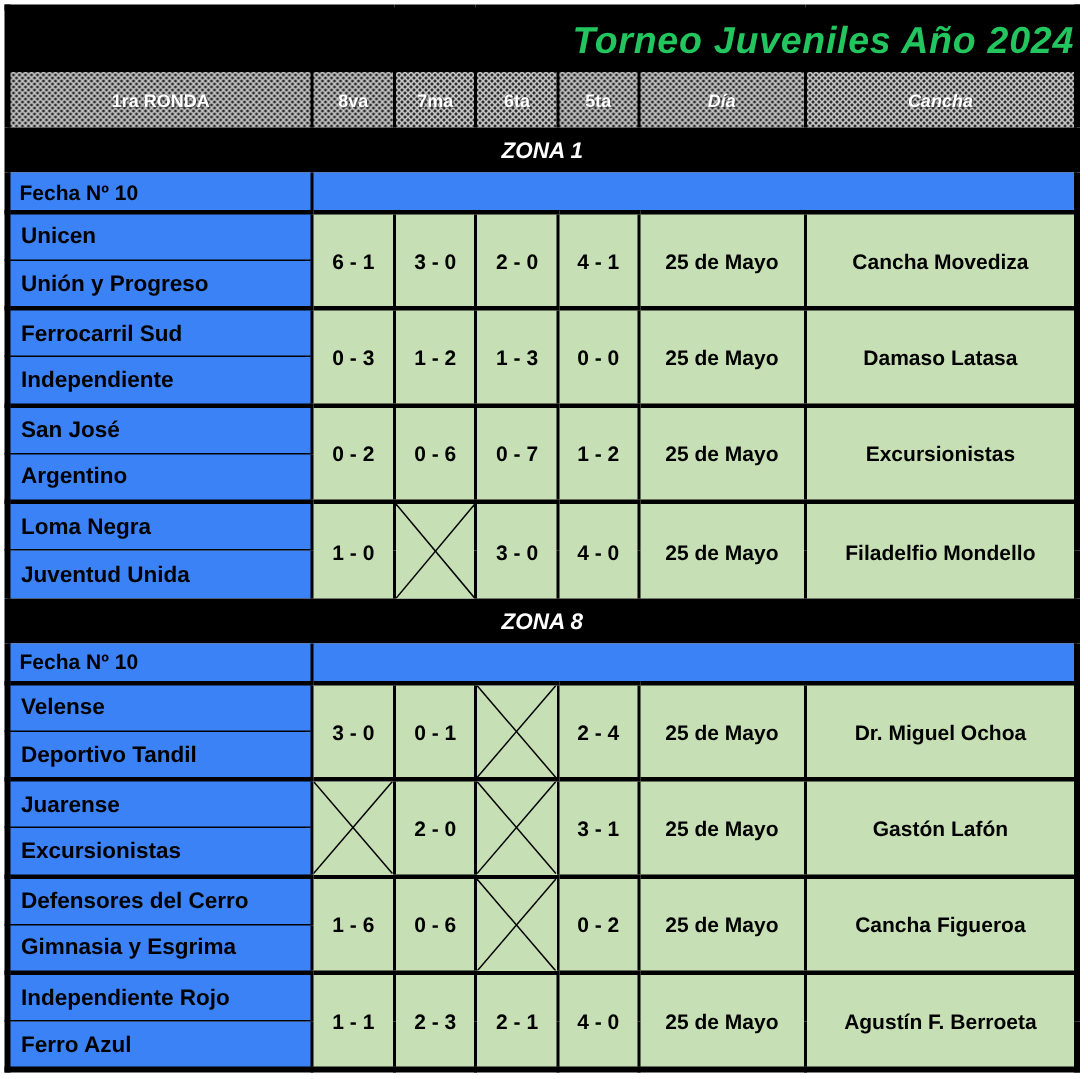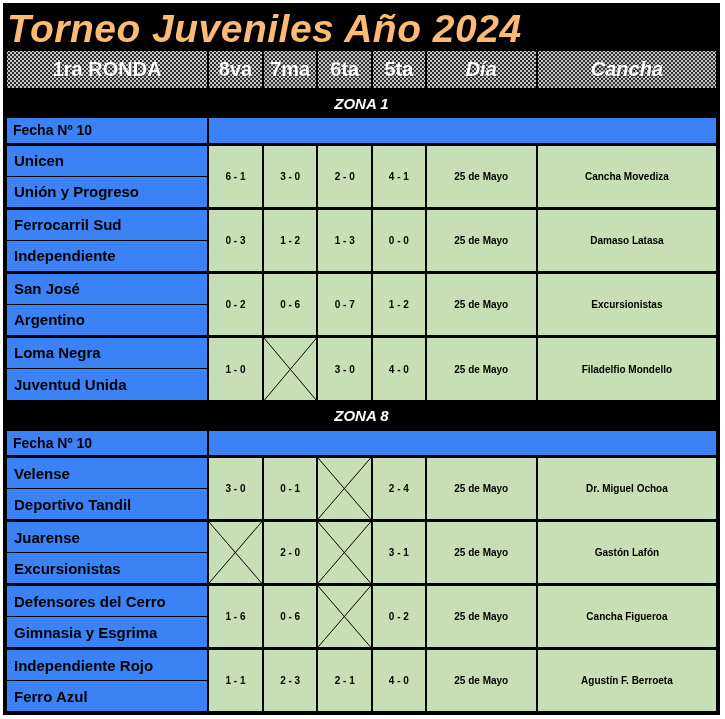--- a/index.html
+++ b/index.html
@@ -11,36 +11,36 @@
   table{
     border-collapse:collapse;
     width:717px;height:712px;
     table-layout:fixed;
     border:4px solid #000;
   }
   td,th{padding:0;margin:0;vertical-align:middle;box-sizing:border-box;}
 
   
   .title-row th{
-    background:#000;color:#fdba74;
+    background:#000;color:#22c55e;
     font-style:italic;font-weight:bold;
-    font-size:39px;height:43px;
-    text-align:left;letter-spacing:0.5px;
+    font-size:25px;height:43px;
+    text-align:right;letter-spacing:0.5px;
   }
 
   
   .colhead td{
     height:37px;
     background-color:#c6c6c6;
     background-image:
       radial-gradient(circle,#2e2e2e 0.9px,rgba(0,0,0,0) 1.15px),
       radial-gradient(circle,#2e2e2e 0.9px,rgba(0,0,0,0) 1.15px);
     background-size:4px 4px;
     background-position:0 0,2px 2px;
-    color:#fff;font-weight:bold;font-size:20px;
+    color:#fff;font-weight:bold;font-size:12px;
     text-align:center;
     text-shadow:1px 1px 0 rgba(40,40,40,0.55);
     border-left:2px solid #000;
   }
   .colhead td:first-child{border-left:none;}
   .colhead td.it{font-style:italic;}
 
   
   tr.zona td{
     background:#000;color:#fff;
@@ -62,21 +62,21 @@
   
   td.team{
     background:#3b82f6;
     font-weight:bold;font-size:15px;color:#000;
     padding-left:7px;height:32px;
     border-right:2px solid #000;
   }
   td.team.home{border-bottom:1px solid #000;}
   td.cell{
     background:#c6dfb4;
-    font-weight:bold;font-size:10px;color:#000;
+    font-weight:bold;font-size:14px;color:#000;
     text-align:center;
     border-left:2px solid #000;
   }
   td.cell:first-of-type{border-left:none;}
   tr.grp-first > td{border-top:3px solid #000;}
   td.crossed{position:relative;}
   td.crossed svg{position:absolute;top:0;left:0;width:100%;height:100%;display:block;}
   td.crossed line{stroke:#000;stroke-width:1;vector-effect:non-scaling-stroke;}
 </style>
 </head>

